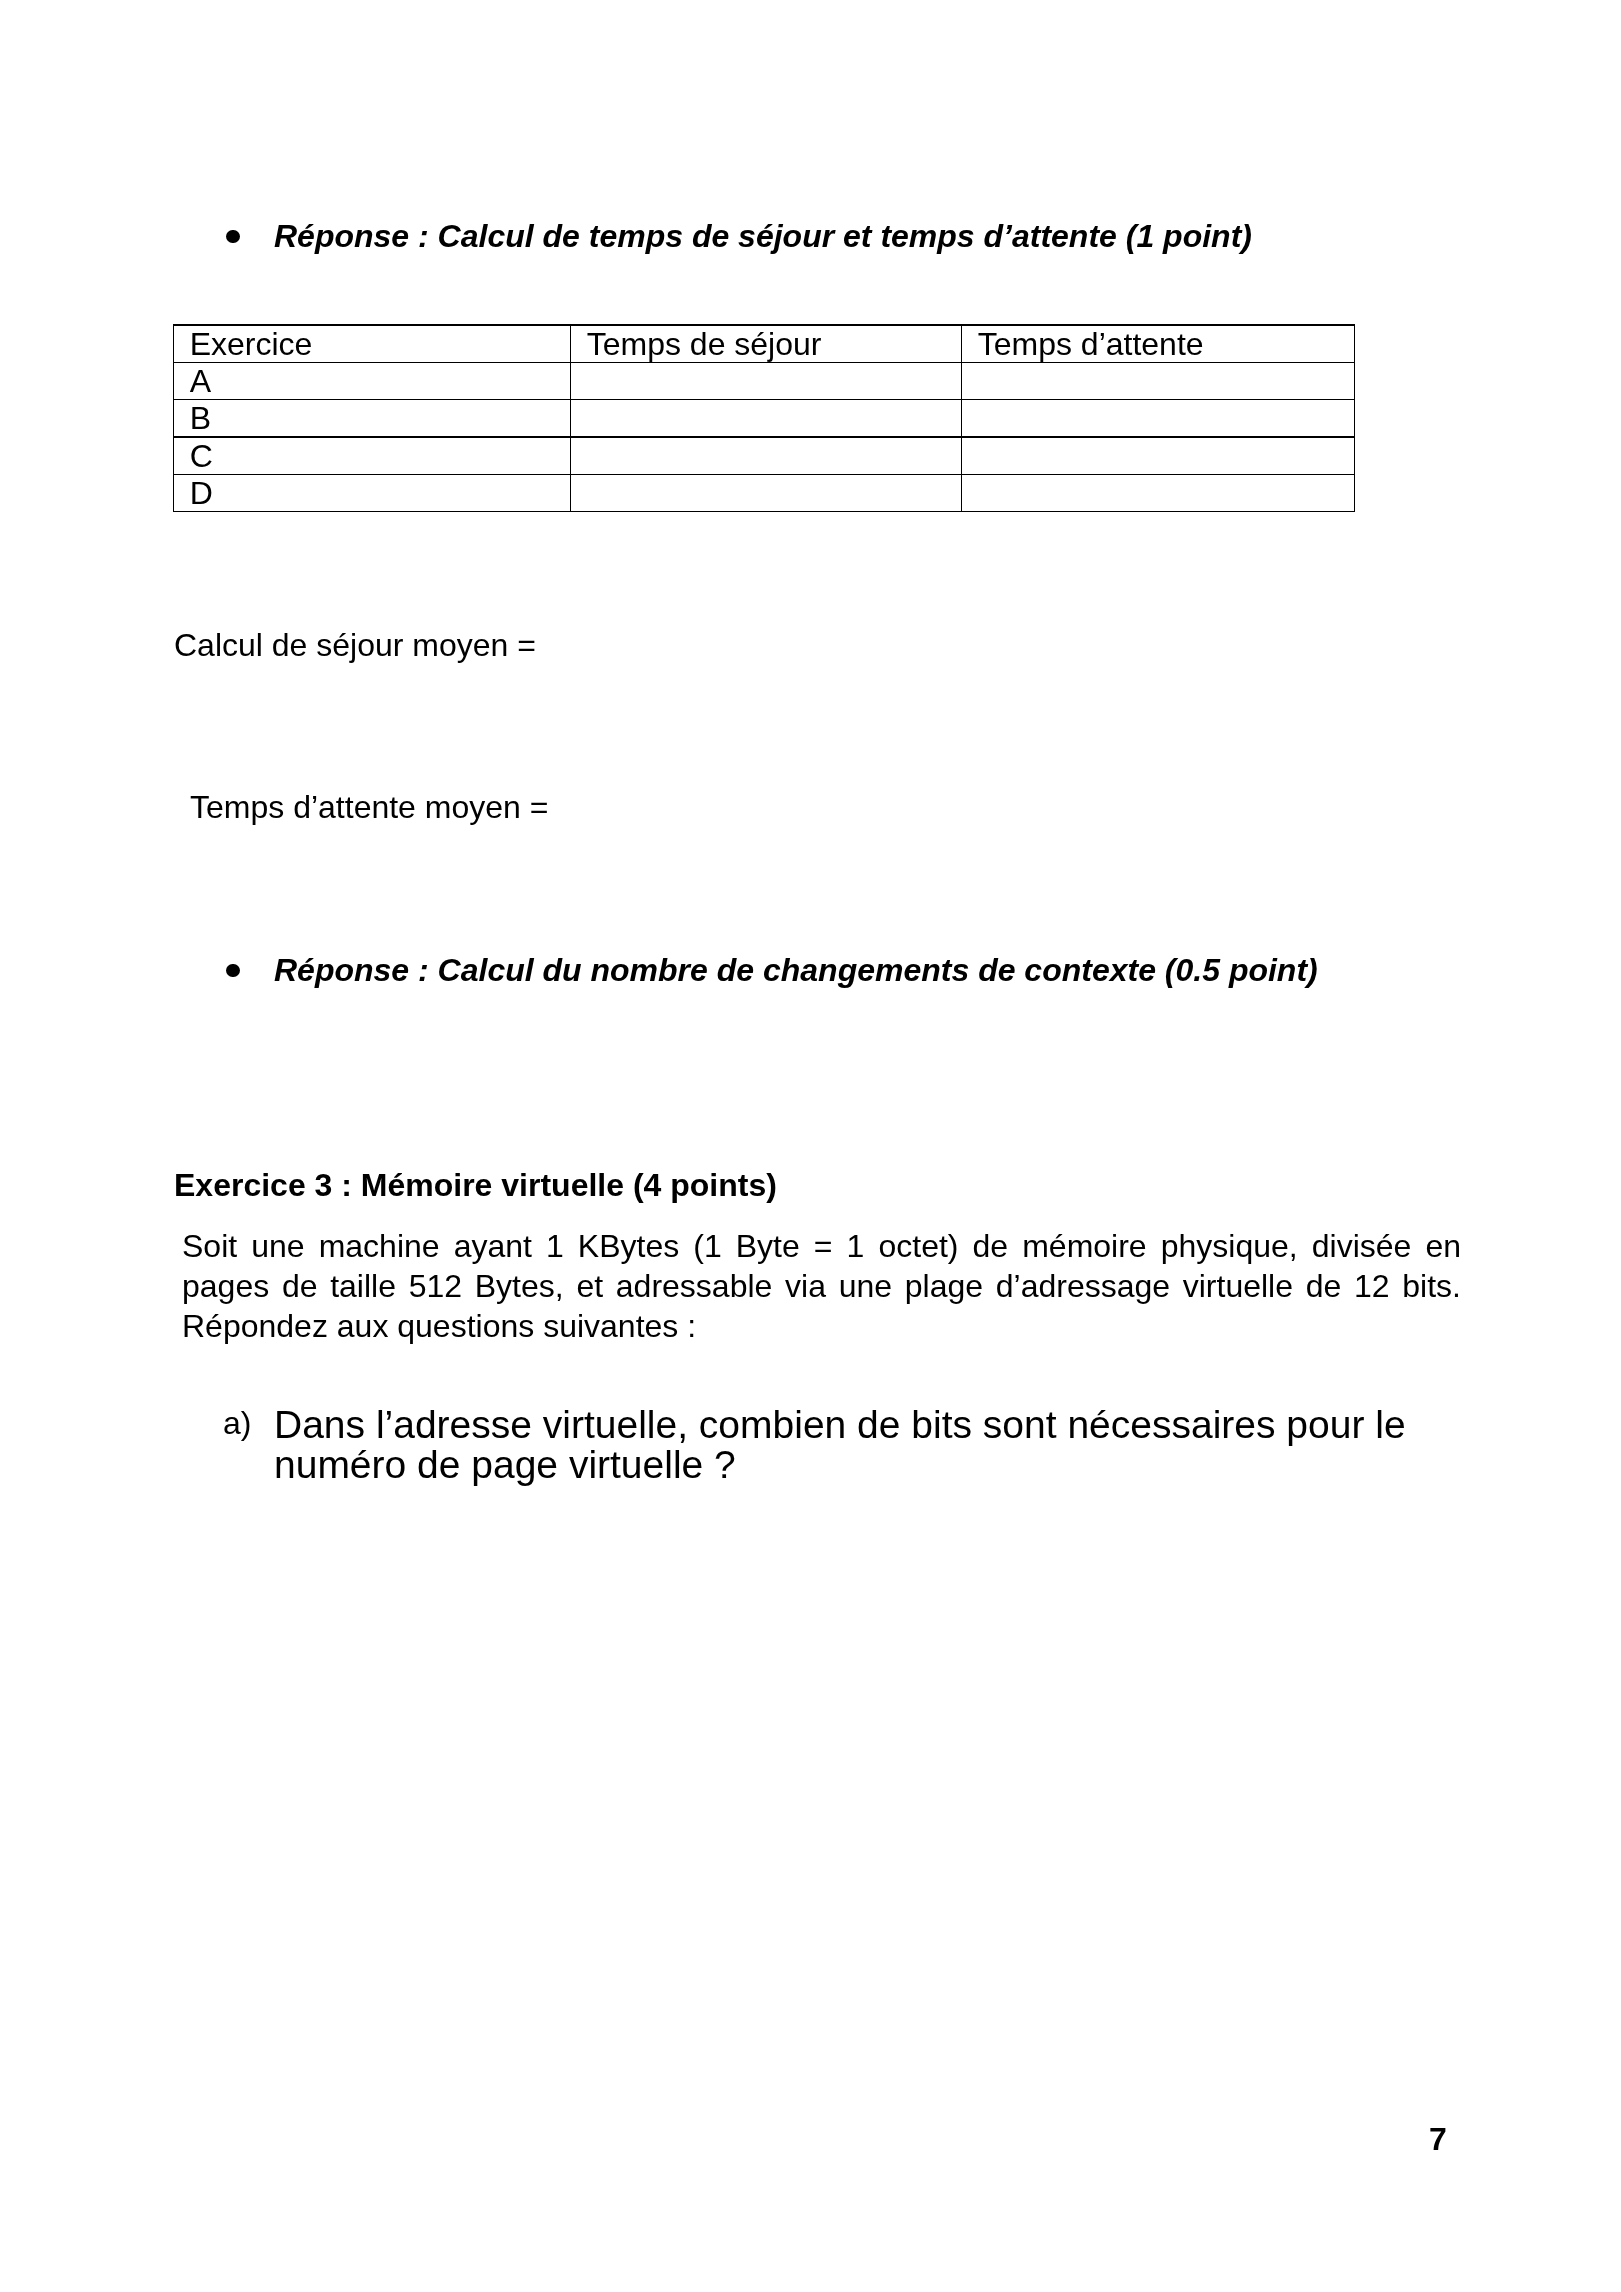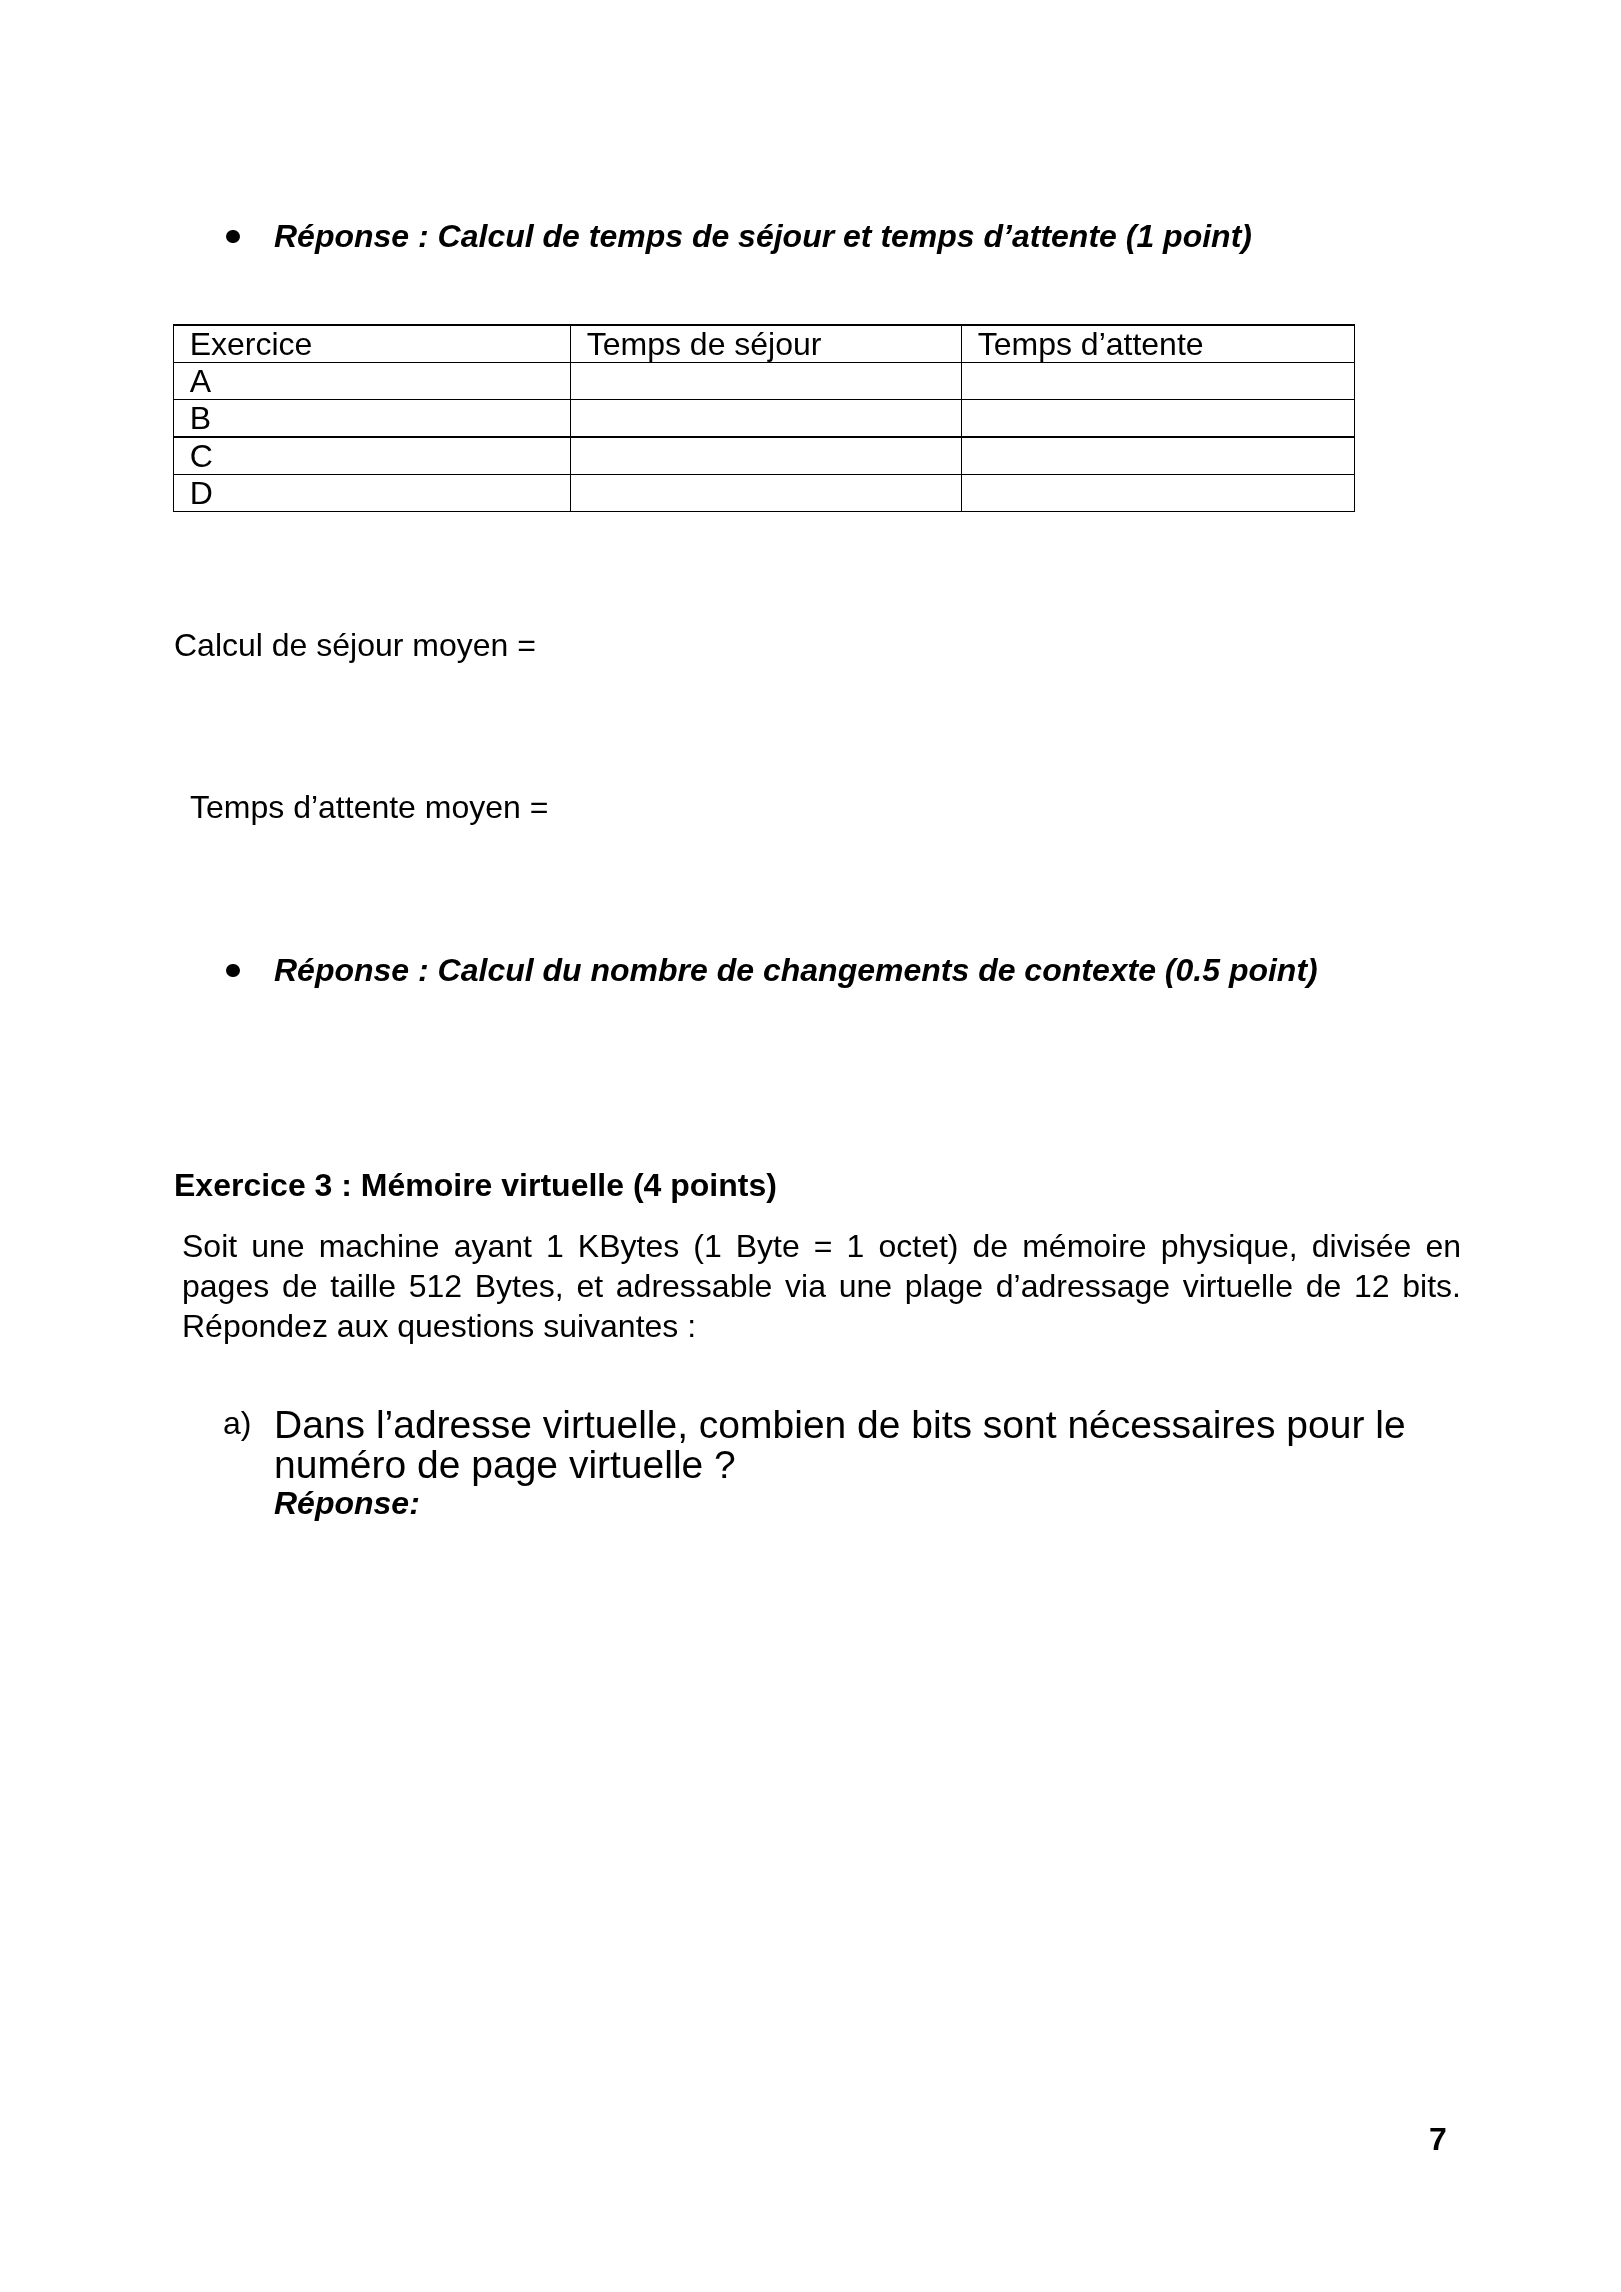--- a/index.html
+++ b/index.html
@@ -73,17 +73,16 @@
   <span class="bullet-dot"></span>
   <span class="bullet-text">Réponse : Calcul du nombre de changements de contexte (0.5 point)</span>
 </div>
 
 <div class="abs heading" style="left:174px; top:1139px;">Exercice 3 : Mémoire virtuelle (4 points)</div>
 <div class="abs para" style="left:174px; top:1226px;margin-left:8px;">Soit une machine ayant 1 KBytes (1 Byte = 1 octet) de mémoire physique, divisée en pages de taille 512 Bytes, et adressable via une plage d’adressage virtuelle de 12 bits. Répondez aux questions suivantes :</div>
 
 <div class="abs q-label" style="left:223px; top:1405px;">a)</div>
 <div class="abs" style="left:274px; top:1405px; width:1186px;">
   <div class="q-text" style="width:1186px;">Dans l’adresse virtuelle, combien de bits sont nécessaires pour le numéro de page virtuelle ?</div>
-  <div class="reponse">Réponse:</div>
 </div>
 
 <div class="abs pagenum" style="left:1429px; top:2121px;">7</div>
 
 
 </body></html>

